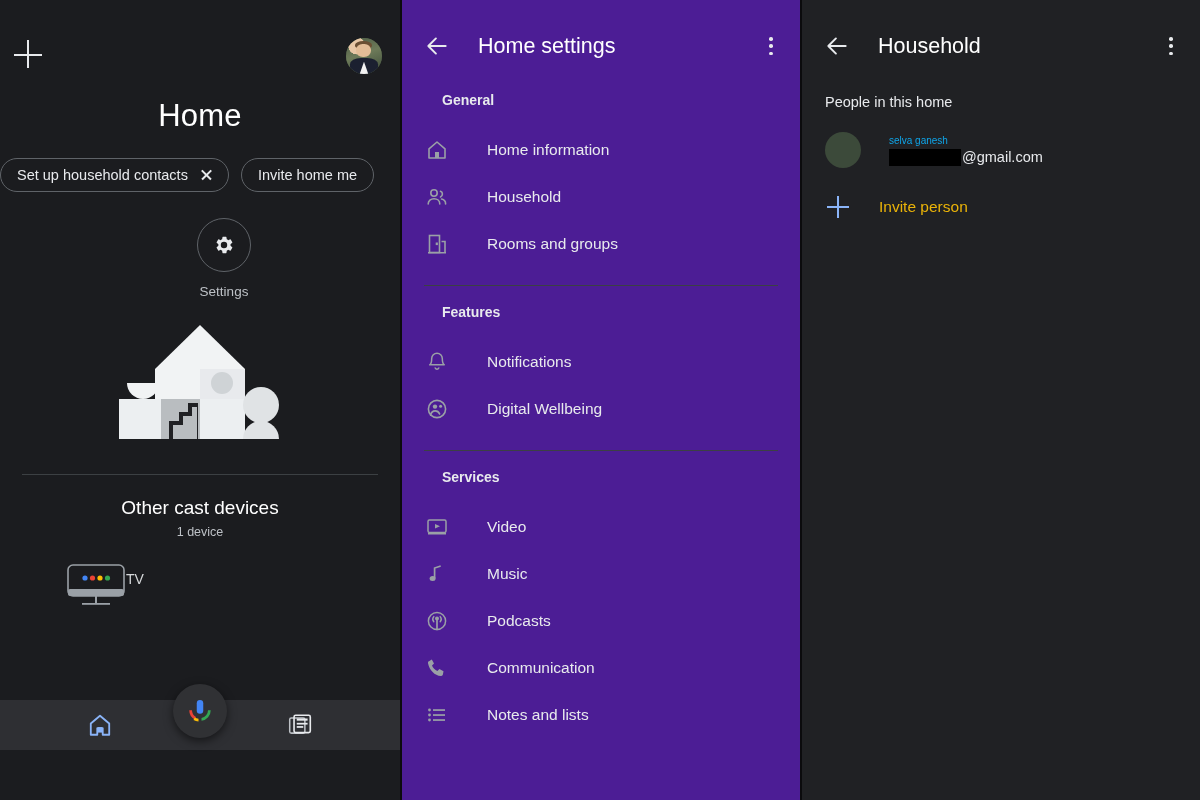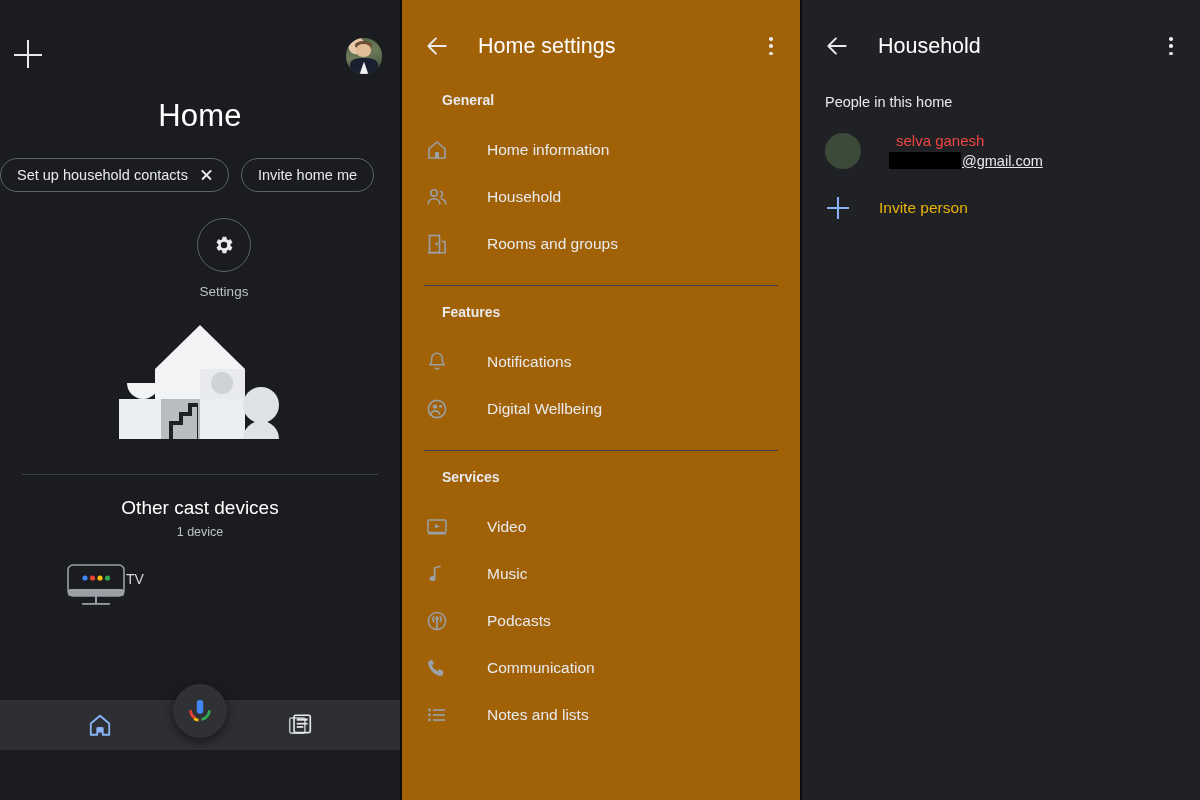--- a/index.html
+++ b/index.html
@@ -7,21 +7,21 @@
     width: 1200px; height: 800px;
     background: #0f1012;
     font-family: "Liberation Sans", sans-serif;
     overflow: hidden;
   }
   .screens { display: flex; width: 1200px; height: 800px; }
 
   
   .panel { position: relative; height: 800px; overflow: hidden; }
   .panel-left   { width: 400px; background: #1b1c1f; }
-  .panel-mid    { width: 400px; background: #a16207; border-left: 2px solid #0b0b0d; }
+  .panel-mid    { width: 400px; background: #4c1d95; border-left: 2px solid #0b0b0d; }
   .panel-right  { width: 400px; background: #202124; border-left: 2px solid #0b0b0d; }
 
   
   .l-topbar {
     height: 86px; position: relative;
   }
   .plus-btn {
     position: absolute; left: 14px; top: 40px;
     width: 30px; height: 30px; cursor: pointer;
   }
@@ -178,24 +178,24 @@
   }
   .person-row {
     display: flex; align-items: center; margin-top: 22px; padding-left: 23px;
     cursor: pointer;
   }
   .person-avatar {
     width: 36px; height: 36px; border-radius: 50%; overflow: hidden;
     position: relative; flex: none; background: #3c4a3a;
   }
   .person-text { margin-left: 28px; }
-  .person-name { color: #ef4444; font-size: 15px; margin-left: 7px; }
+  .person-name { color: #0ea5e9; font-size: 10px; }
   .person-email {
     color: #e8eaed; font-size: 14.5px; margin-top: 3px;
-    display: flex; align-items: center; text-decoration: underline;
+    display: flex; align-items: center;
   }
   .redaction {
     display: inline-block; width: 72px; height: 17px; background: #000;
     margin-right: 1px;
   }
   .invite-row {
     display: flex; align-items: center; margin-top: 28px; padding-left: 23px;
     cursor: pointer;
   }
   .invite-plus { position: relative; width: 22px; height: 22px; flex: none; margin-left: 2px;}

